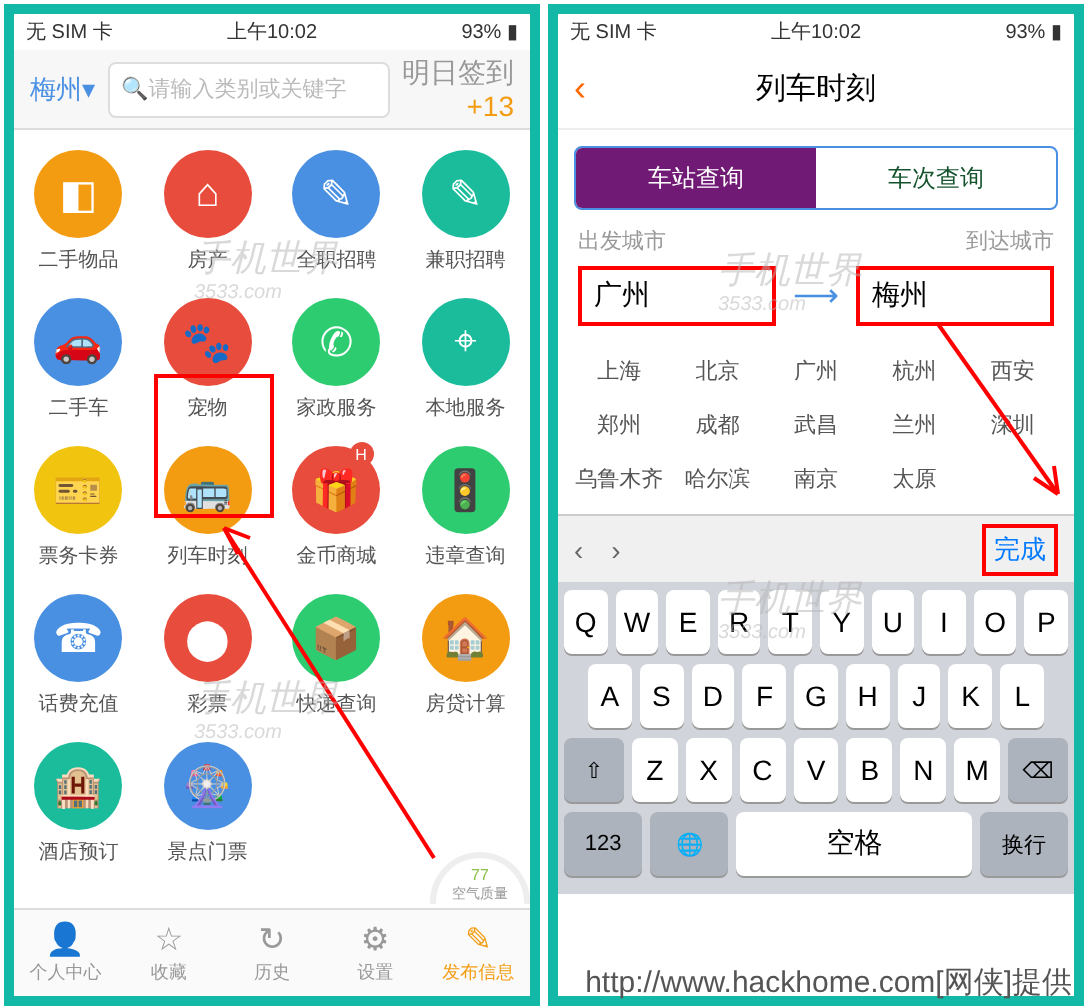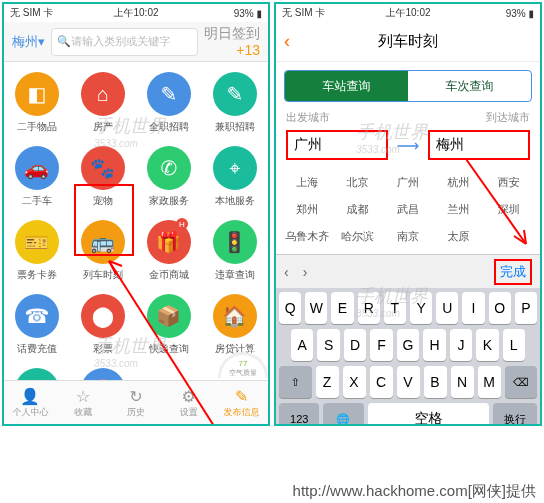--- a/index.html
+++ b/index.html
@@ -1,18 +1,18 @@
 <!DOCTYPE html>
 <html><head>
 <meta charset="utf-8">
 <style>
 *{margin:0;padding:0;box-sizing:border-box;font-family:-apple-system,"Helvetica Neue",Arial,sans-serif}
 body{background:#fff;width:544px;height:503px;position:relative}
 .wrap{display:flex;gap:4px;padding:2px}
-.phone{width:268px;height:424px;background:#fff;position:relative;overflow:hidden;border:2px solid #14b8a6}
+.phone{width:268px;height:501px;background:#fff;position:relative;overflow:hidden;border:5px solid #14b8a6}
 .status{height:18px;display:flex;align-items:center;justify-content:space-between;padding:0 6px;font-size:10px;color:#333}
 .status .mid{position:absolute;left:50%;transform:translateX(-50%)}
 .topbar{height:40px;background:#f7f7f7;border-bottom:1px solid #ddd;display:flex;align-items:center;padding:0 8px;gap:6px}
 .loc{color:#4a90e2;font-size:13px;display:flex;align-items:center}
 .search{flex:1;height:28px;background:#fff;border:1px solid #ddd;border-radius:4px;display:flex;align-items:center;padding:0 6px;font-size:11px;color:#bbb}
 .signin{font-size:14px;color:#999;text-align:right;line-height:1.2}
 .grid{display:grid;grid-template-columns:repeat(4,1fr);padding:4px 0}
 .cell{display:flex;flex-direction:column;align-items:center;padding:6px 0;position:relative}
 .ico{width:44px;height:44px;border-radius:50%;display:flex;align-items:center;justify-content:center;color:#fff;font-size:20px}
 .lbl{font-size:10px;color:#555;margin-top:4px}
@@ -20,21 +20,21 @@
 .badge{position:absolute;top:4px;right:14px;width:12px;height:12px;background:#e74c3c;border-radius:50%;font-size:8px;color:#fff;display:flex;align-items:center;justify-content:center}
 .tabbar{position:absolute;bottom:0;left:0;right:0;height:44px;border-top:1px solid #ddd;display:flex;background:#fafafa}
 .tab{flex:1;display:flex;flex-direction:column;align-items:center;justify-content:center;font-size:9px;color:#999}
 .tab.active{color:#f39c12}
 .gauge{position:absolute;bottom:46px;right:0;width:50px;height:26px;border-top-left-radius:50px;border-top-right-radius:50px;border:3px solid #eee;border-bottom:none;font-size:8px;text-align:center;color:#8bc34a;display:flex;align-items:flex-end;justify-content:center}
 .hdr2{height:40px;display:flex;align-items:center;justify-content:center;position:relative;border-bottom:1px solid #eee}
 .back{position:absolute;left:8px;color:#f60;font-size:18px}
 .title2{font-size:15px}
 .seg{display:flex;height:32px;margin:8px;border:1px solid #4a90e2;border-radius:4px;overflow:hidden}
 .segb{flex:1;display:flex;align-items:center;justify-content:center;font-size:12px;color:#14532d}
-.segb.on{background:#15803d;color:#fff}
+.segb.on{background:#701a75;color:#fff}
 .cityrow{display:flex;align-items:center;padding:0 10px;height:40px;gap:8px}
 .citylbl{font-size:11px;color:#999;width:50px}
 .cityin{flex:1;height:30px;border:2px solid red;display:flex;align-items:center;padding:0 6px;font-size:14px}
 .swap{width:24px;height:24px;color:#4a90e2;display:flex;align-items:center;justify-content:center}
 .citygrid{display:grid;grid-template-columns:repeat(5,1fr);padding:4px 6px;gap:0}
 .cg{font-size:11px;color:#555;text-align:center;padding:6px 0}
 .kbbar{height:34px;background:#f0f0f0;border-top:1px solid #ccc;display:flex;align-items:center;justify-content:space-between;padding:0 8px}
 .arr{color:#666;font-size:14px;display:flex;gap:14px}
 .done{color:#007aff;font-size:13px;border:2px solid red;padding:2px 4px}
 .kb{background:#d1d5db;padding:4px 3px}

